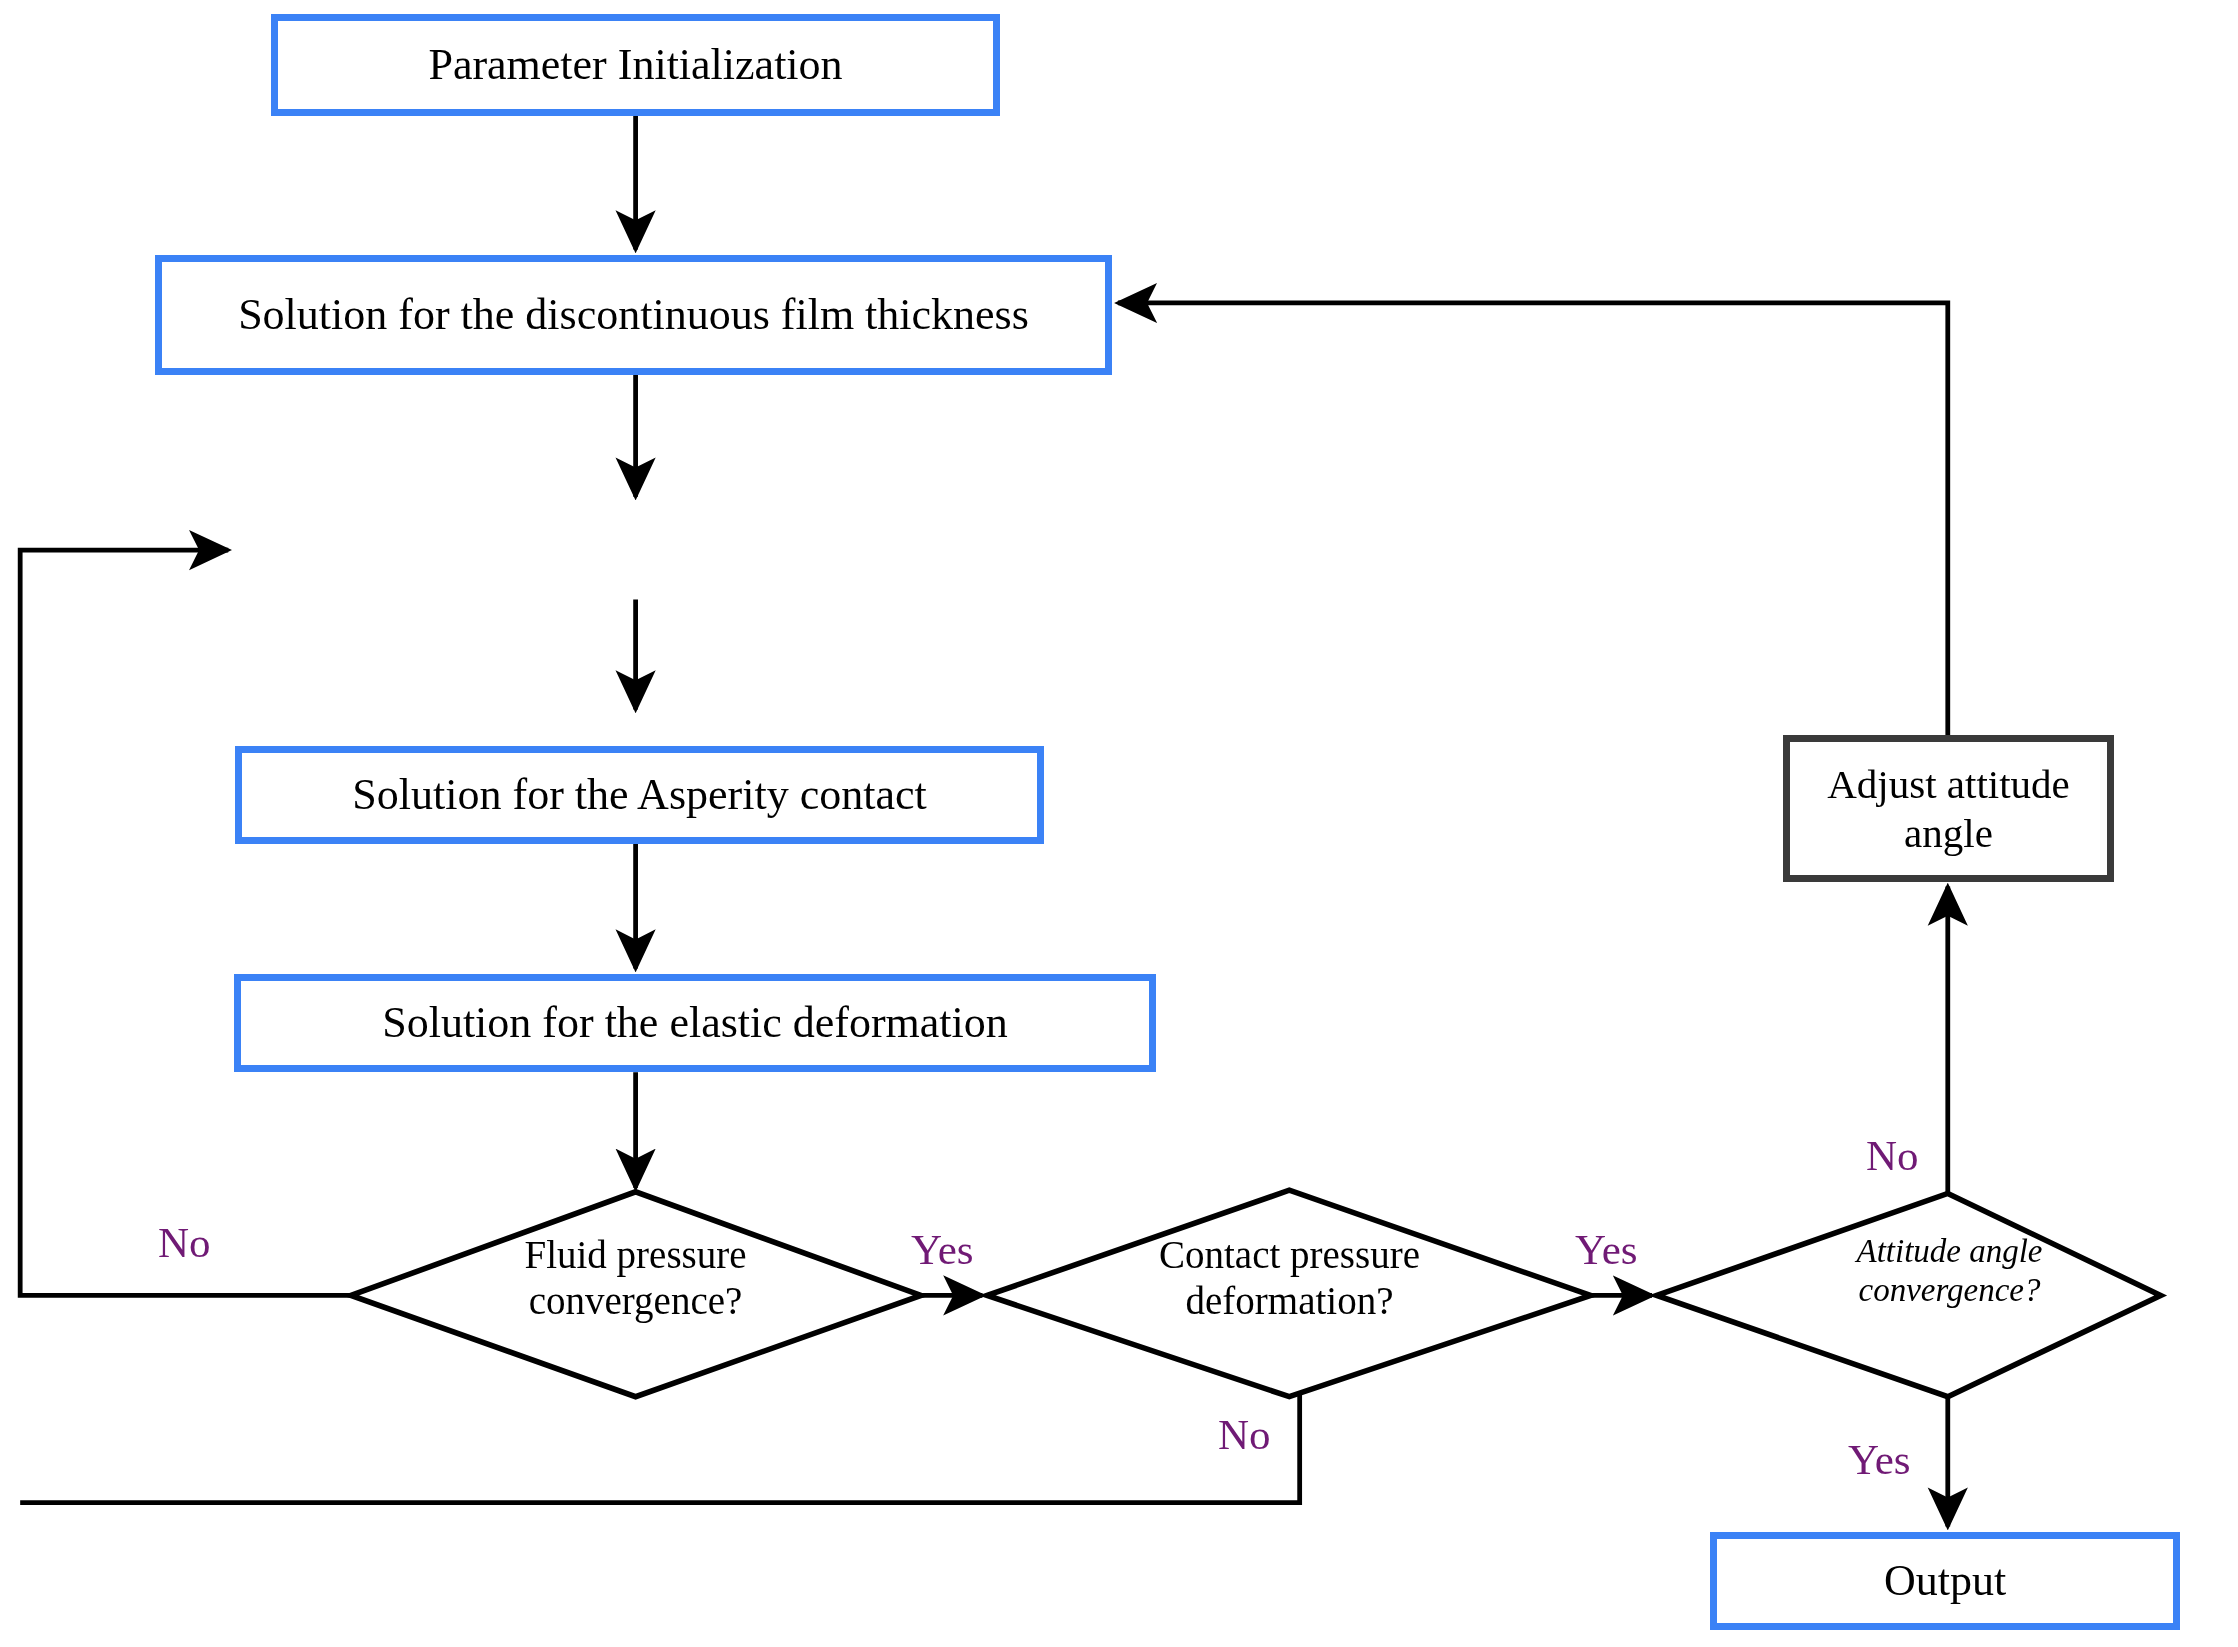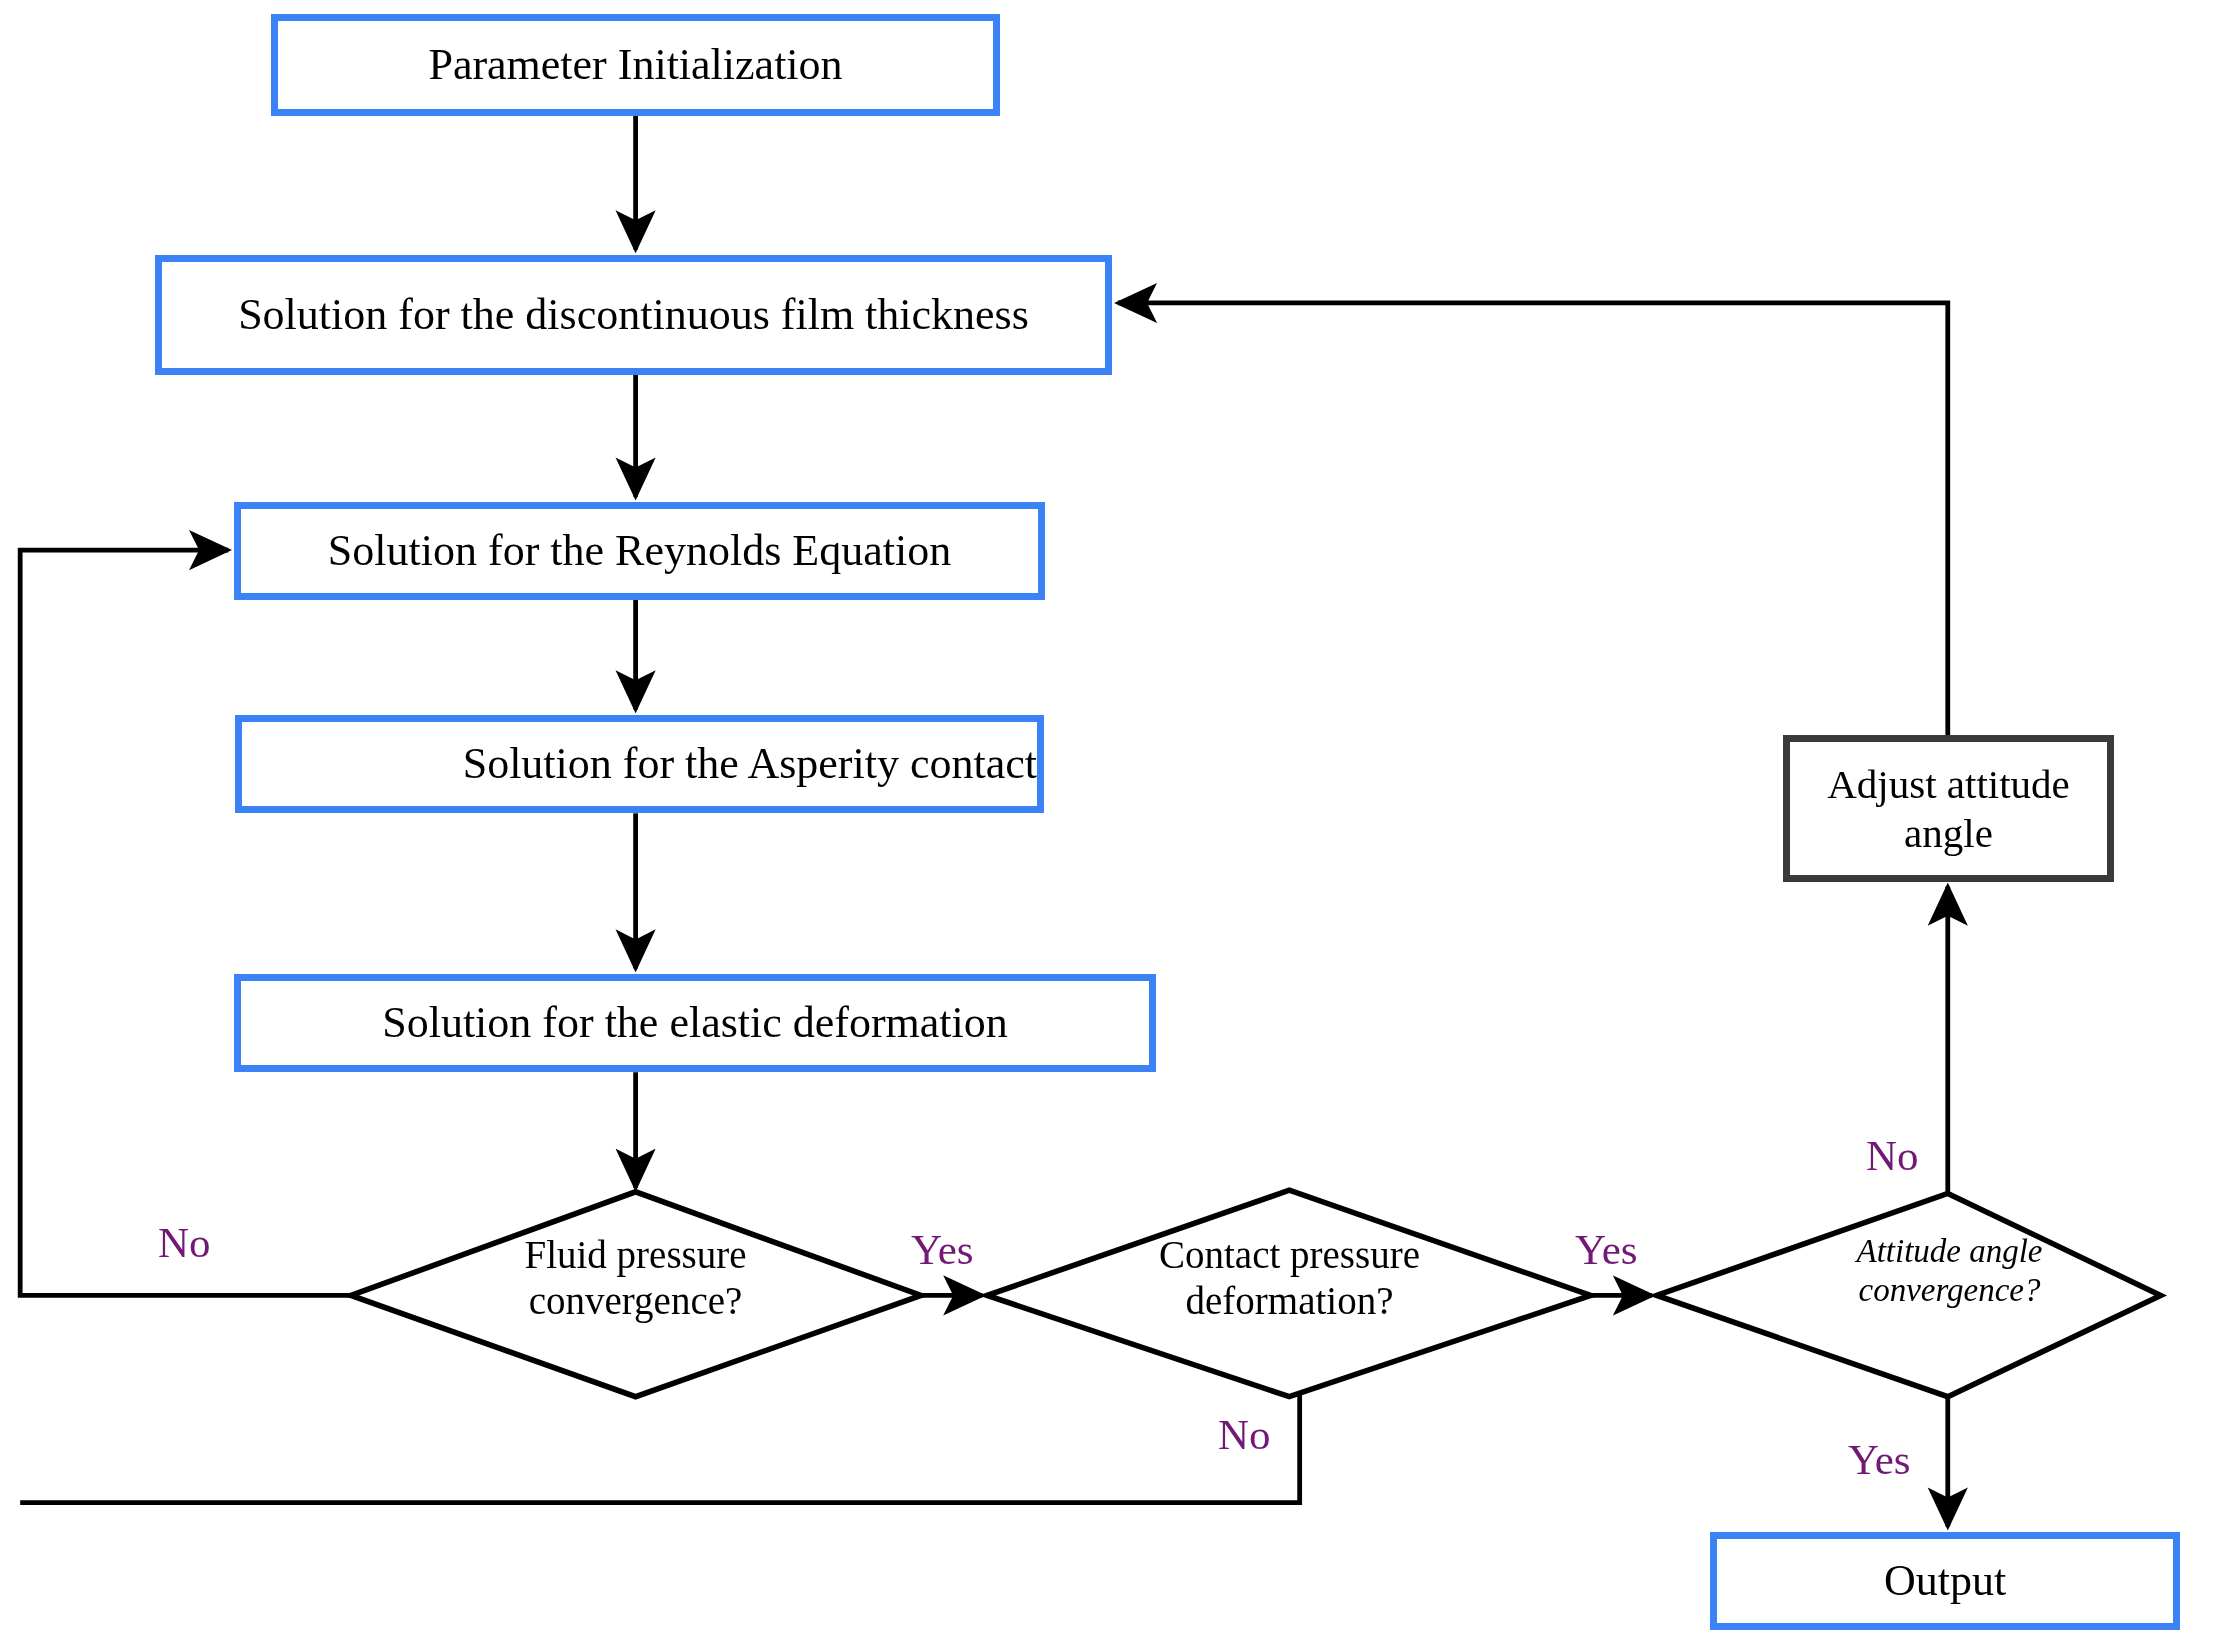--- a/index.html
+++ b/index.html
@@ -88,25 +88,22 @@
   </svg>
 
   <div class="node proc" style="left:271px;top:14.4px;width:729px;height:102px;font-size:44px;">
     <span>Parameter Initialization</span>
   </div>
 
   <div class="node proc" style="left:155px;top:255px;width:957px;height:120px;font-size:44px;">
     <span>Solution for the discontinuous film thickness</span>
   </div>
 
-  <div class="node proc" style="left:234px;top:502px;width:811px;height:98px;font-size:44px;">
-    <span>Solution for the Reynolds Equation</span>
-  </div>
 
-  <div class="node proc" style="left:235px;top:715px;width:809px;height:98px;font-size:44px;justify-content:flex-end;">
+  <div class="node proc" style="left:235px;top:746px;width:809px;height:98px;font-size:44px;">
     <span>Solution for the Asperity contact</span>
   </div>
 
   <div class="node proc" style="left:234px;top:974px;width:922px;height:98px;font-size:44px;">
     <span>Solution for the elastic deformation</span>
   </div>
 
   <div class="node proc" style="left:1710px;top:1532px;width:470px;height:98px;font-size:44px;">
     <span>Output</span>
   </div>

